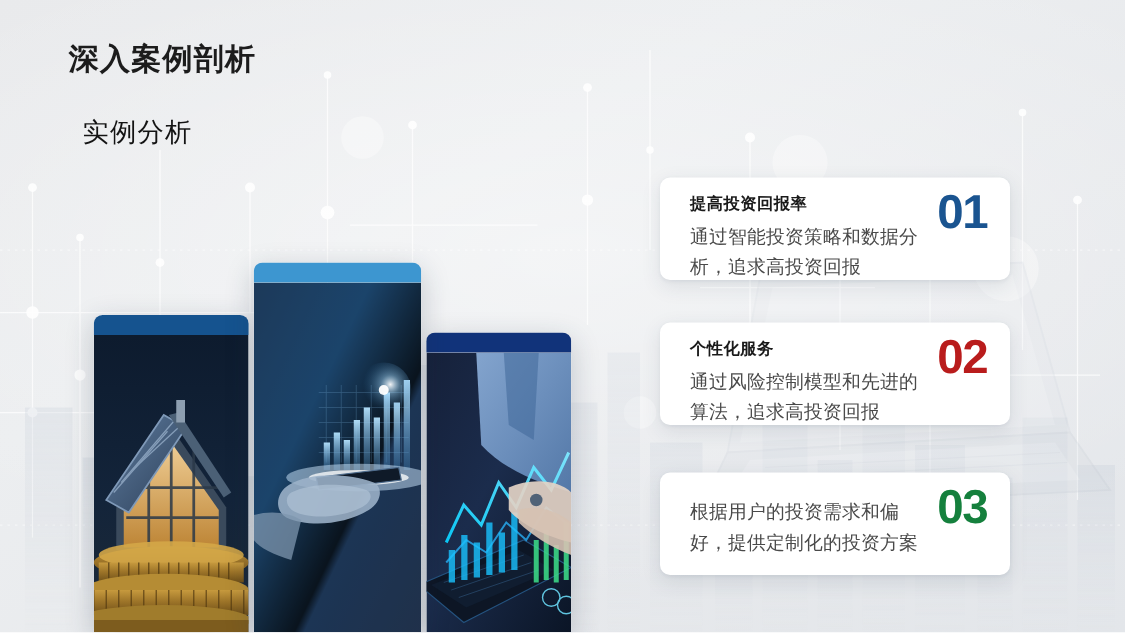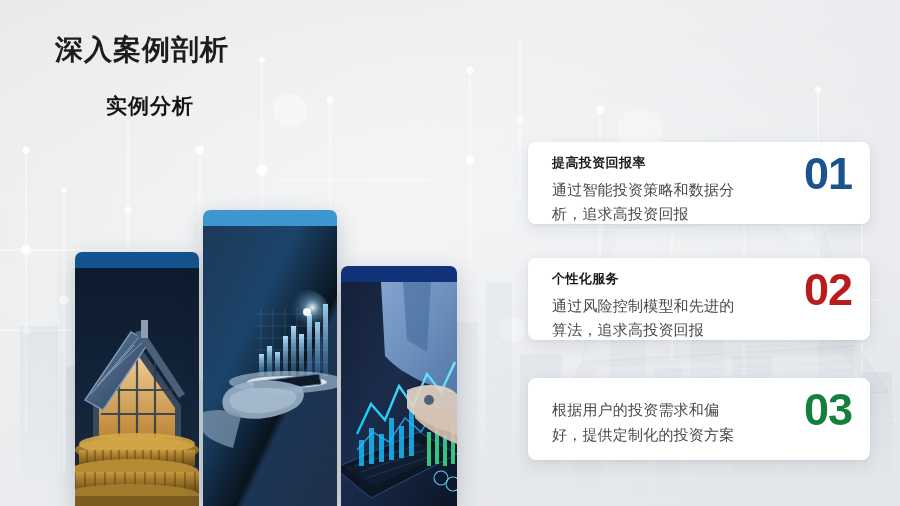--- a/index.html
+++ b/index.html
@@ -56,36 +56,35 @@
   .title-block {
     position: absolute;
     left: 0;
     top: 0;
     width: 460px;
   }
   .main-title {
     position: absolute;
     left: 55px;
     top: 31px;
-    font-size: 28px;
+    font-size: 24px;
     font-weight: bold;
     color: #1c1c1c;
     letter-spacing: 1px;
     white-space: nowrap;
   }
   .sub-title {
     position: absolute;
     left: 66px;
     top: 92px;
     font-size: 21px;
-    font-weight: bold;
+    font-weight: normal;
     color: #141414;
     letter-spacing: 1px;
     white-space: nowrap;
-    margin-left: 40px;
   }
 
   
   .panels {
     position: absolute;
     left: 0;
     top: 0;
     width: 480px;
     height: 506px;
   }
@@ -143,21 +142,21 @@
   .cards {
     position: absolute;
     left: 528px;
     top: 0;
     width: 300px;
     height: 506px;
   }
   .card {
     position: absolute;
     left: 0;
-    width: 342px;
+    width: 280px;
     background: #ffffff;
     border-radius: 8px;
     box-shadow: 0 5px 16px rgba(40,55,80,0.10), 0 1px 3px rgba(40,55,80,0.06);
   }
   .card-1 { top: 142px; height: 82px; }
   .card-2 { top: 258px; height: 82px; }
   .card-3 { top: 378px; height: 82px; }
 
   .card-text {
     position: absolute;
@@ -176,21 +175,21 @@
     margin-top: 7px;
     font-size: 15px;
     color: #4a4a4a;
     line-height: 1.65;
     letter-spacing: 0.2px;
   }
   .card-num {
     position: absolute;
     right: 18px;
     top: 9px;
-    font-size: 45px;
+    font-size: 38px;
     font-weight: bold;
     letter-spacing: -1px;
     line-height: 1;
   }
 </style>
 </head>
 <body>
 
 <div class="slide">
 

